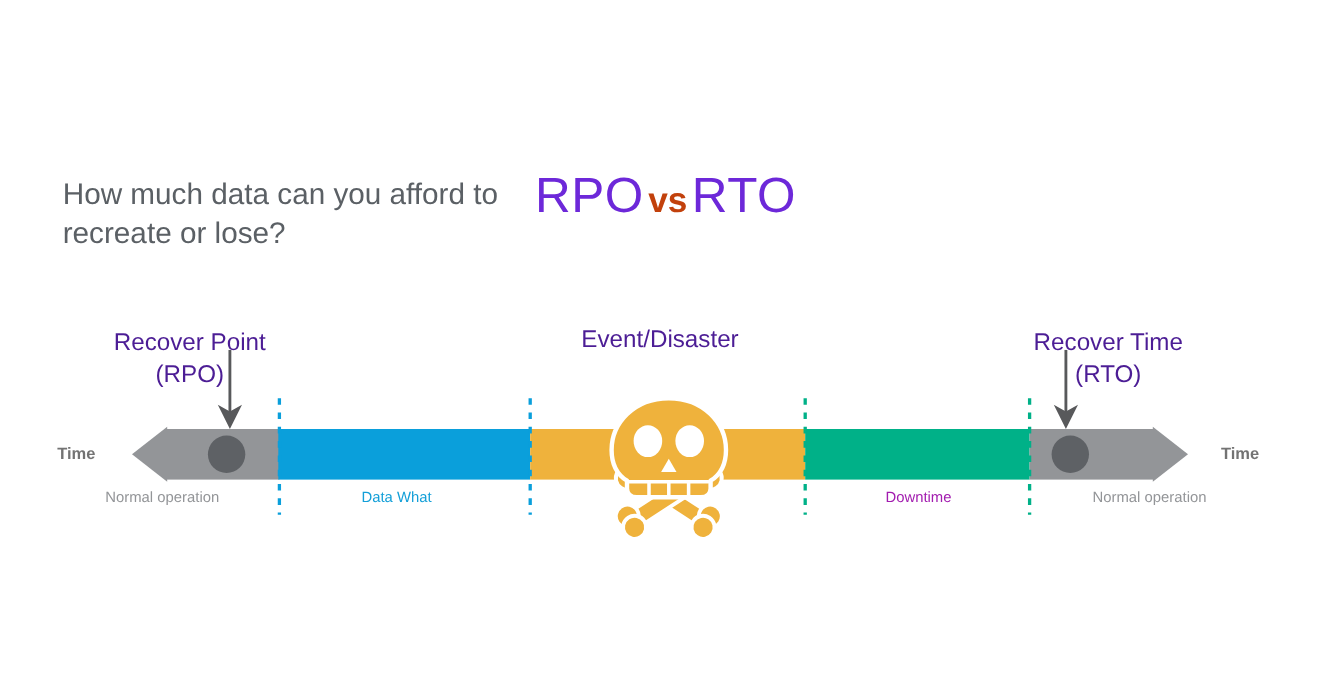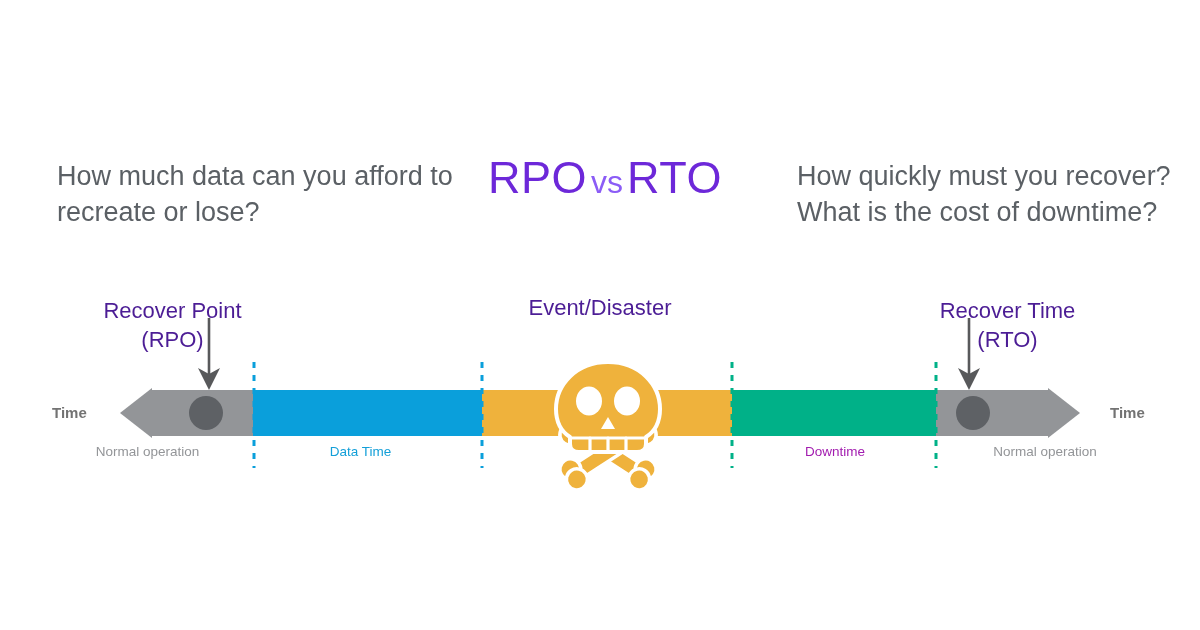--- a/index.html
+++ b/index.html
@@ -36,22 +36,22 @@
     white-space: nowrap;
   }
   #title .t-main {
     font-size: 45px;
     color: #6d28d9;
     font-weight: 400;
     letter-spacing: 0.5px;
   }
   #title .t-vs {
     font-size: 32px;
-    color: #8b5cf6;
-    font-weight: 400;
+    color: #c2410c;
+    font-weight: 700;
     padding: 0 4px;
     vertical-align: baseline;
   }
 
   
   .callout {
     position: absolute;
     color: #4c1d95;
     font-size: 22px;
     line-height: 29px;
@@ -98,22 +98,20 @@
 
 <div id="canvas">
 
   <div class="q-text" id="q-left">How much data can you afford to
 recreate or lose?</div>
 
   <div id="title">
     <span class="t-main">RPO</span><span class="t-vs">vs</span><span class="t-main">RTO</span>
   </div>
 
-  <div class="q-text" id="q-right">How quickly must you recover?
-What is the cost of downtime?</div>
 
   <div class="callout" id="callout-rpo">Recover Point
 (RPO)</div>
 
   <div class="callout" id="callout-event">Event/Disaster</div>
 
   <div class="callout" id="callout-rto">Recover Time
 (RTO)</div>
 
   <svg class="down-arrow" id="arrow-rpo" width="34" height="74" viewBox="0 0 34 74">
@@ -193,17 +191,17 @@
       <ellipse cx="627" cy="401" rx="13" ry="14.5" fill="#ffffff"></ellipse>
 
       <path d="M608 417 L601 429 L615 429 Z" fill="#ffffff"></path>
     </g>
   </svg>
 
   <div class="time-label" id="time-left">Time</div>
   <div class="time-label" id="time-right">Time</div>
 
   <div class="seg-caption" id="cap-normal-left">Normal operation</div>
-  <div class="seg-caption" id="cap-dataloss">Data Time</div>
+  <div class="seg-caption" id="cap-dataloss">Data What</div>
   <div class="seg-caption" id="cap-downtime">Downtime</div>
   <div class="seg-caption" id="cap-normal-right">Normal operation</div>
 
 </div>
 
 </body></html>

